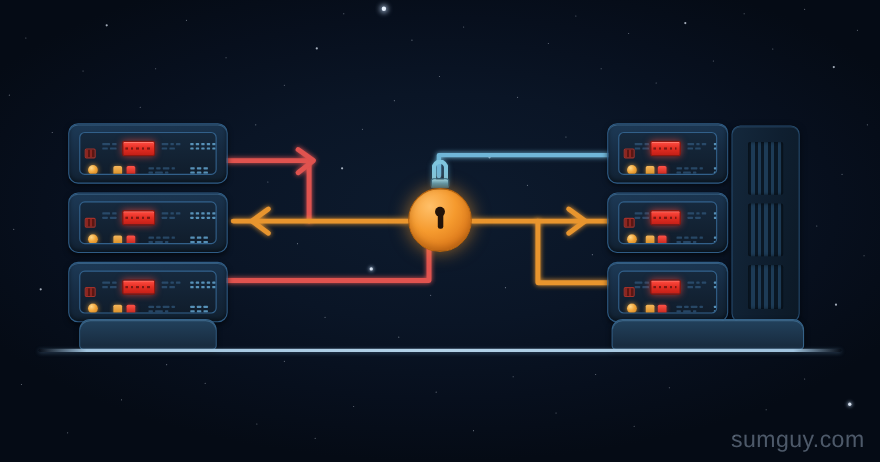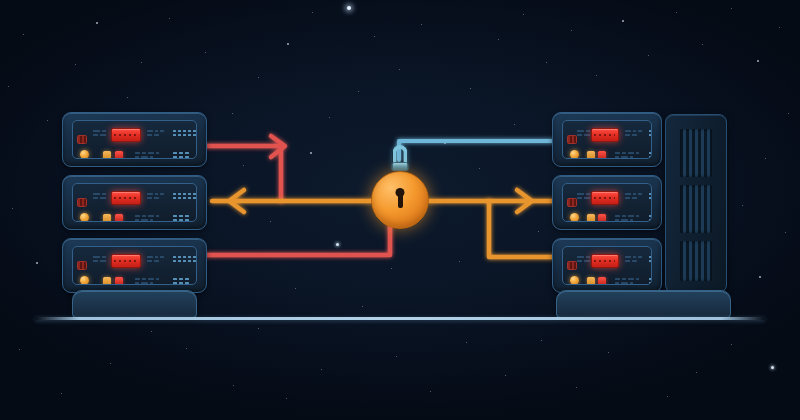--- a/index.html
+++ b/index.html
@@ -688,14 +688,15 @@
   <div id="ground"></div>
 
   <div id="lock" style="left:371px; top:171px; width:58px; height:58px;">
     <div class="shackle" style="top:-26px;"></div>
     <div class="collar" style="top:-9px;"></div>
     <div class="body">
       <div class="keyhole"></div>
     </div>
   </div>
 
+  <div id="watermark">sumguy.com</div>
 
 </div>
 
 </body></html>

